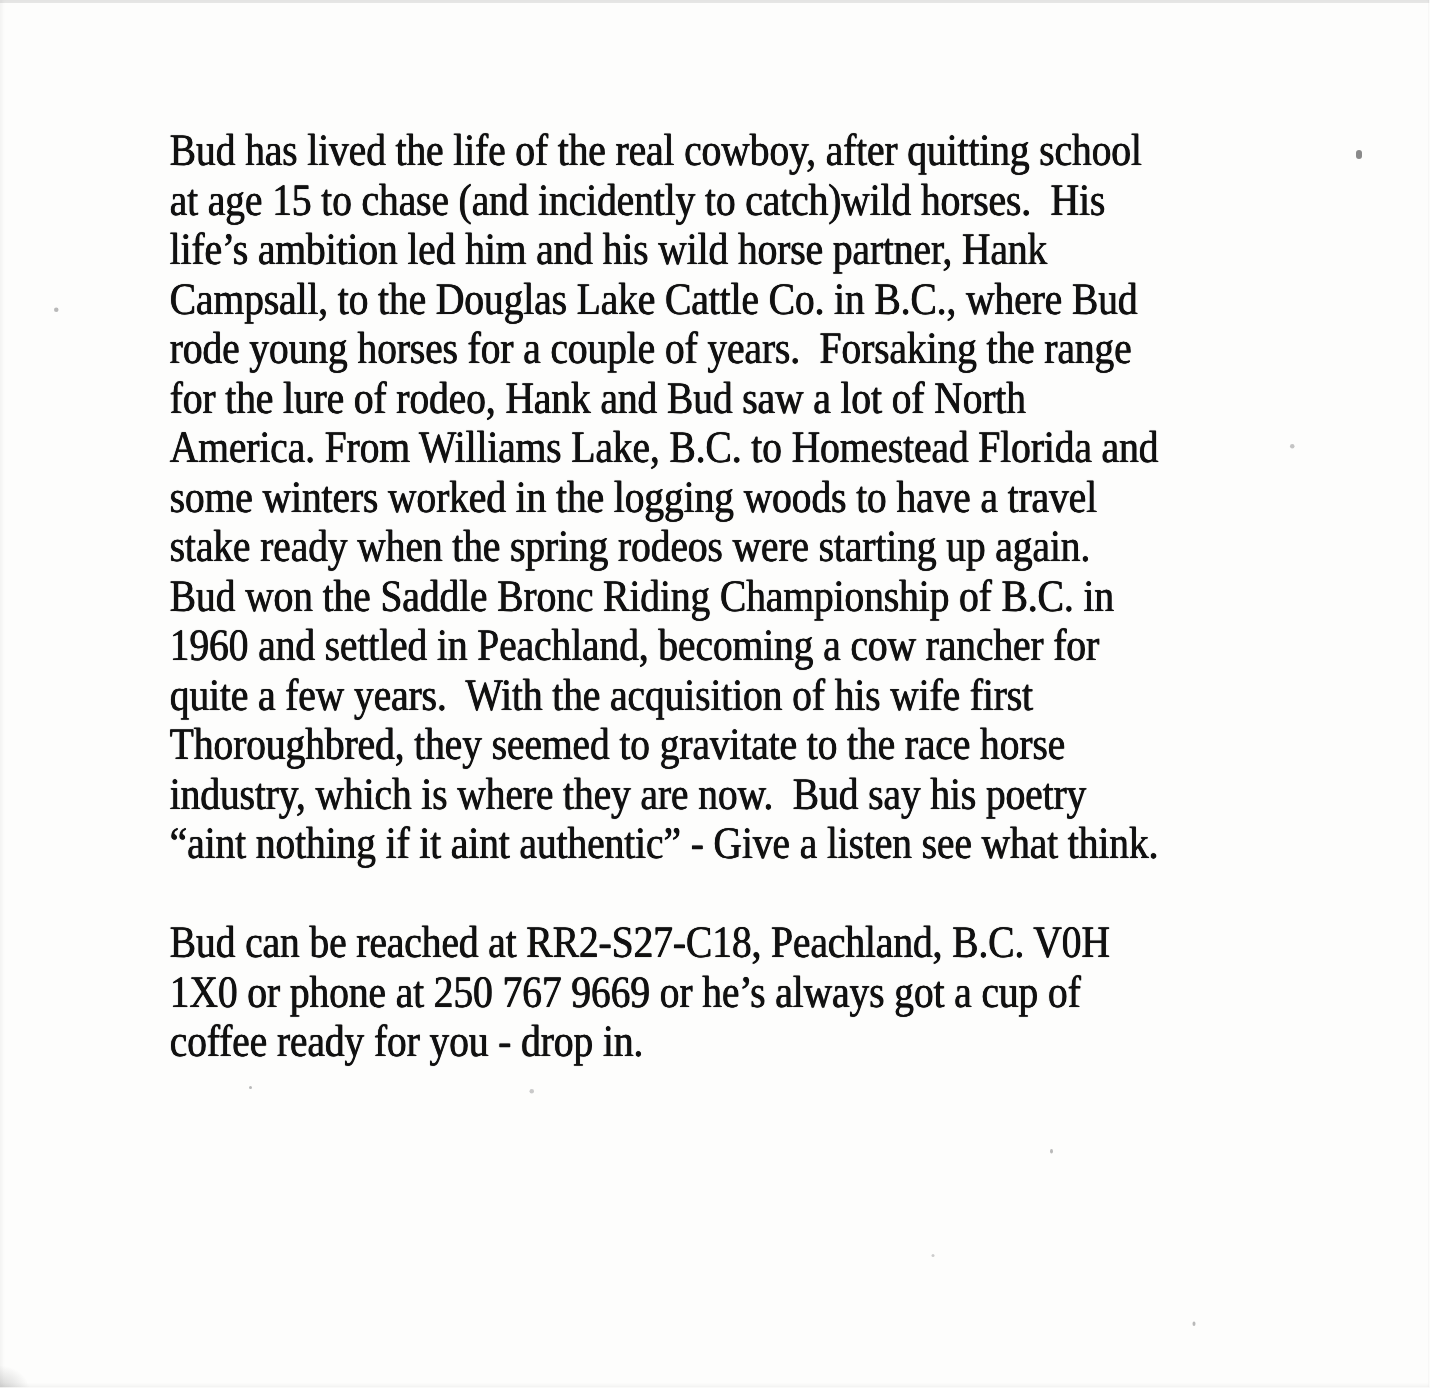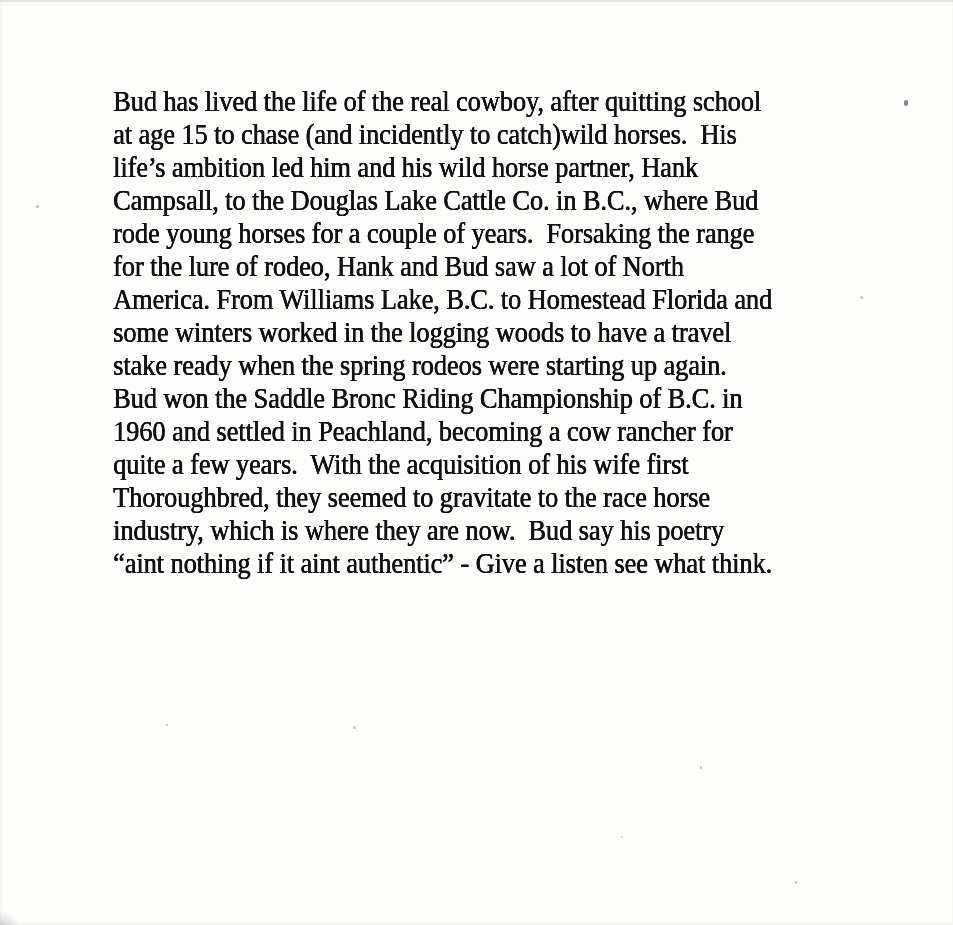--- a/index.html
+++ b/index.html
@@ -86,20 +86,25 @@
       <div class="line">some winters worked in the logging woods to have a travel</div>
       <div class="line">stake ready when the spring rodeos were starting up again.</div>
       <div class="line">Bud won the Saddle Bronc Riding Championship of B.C. in</div>
       <div class="line">1960 and settled in Peachland, becoming a cow rancher for</div>
       <div class="line">quite a few years.  With the acquisition of his wife first</div>
       <div class="line">Thoroughbred, they seemed to gravitate to the race horse</div>
       <div class="line">industry, which is where they are now.  Bud say his poetry</div>
       <div class="line">“aint nothing if it aint authentic” - Give a listen see what think.</div>
     </div>
 
+    <div class="para contact">
+      <div class="line">Bud can be reached at RR2-S27-C18, Peachland, B.C. V0H</div>
+      <div class="line">1X0 or phone at 250 767 9669 or he’s always got a cup of</div>
+      <div class="line">coffee ready for you - drop in.</div>
+    </div>
 
   </div>
 
   <div class="speck s1"></div>
   <div class="speck s2"></div>
   <div class="speck s3"></div>
   <div class="speck s4"></div>
   <div class="speck s5"></div>
   <div class="speck s6"></div>
   <div class="speck s7"></div>

